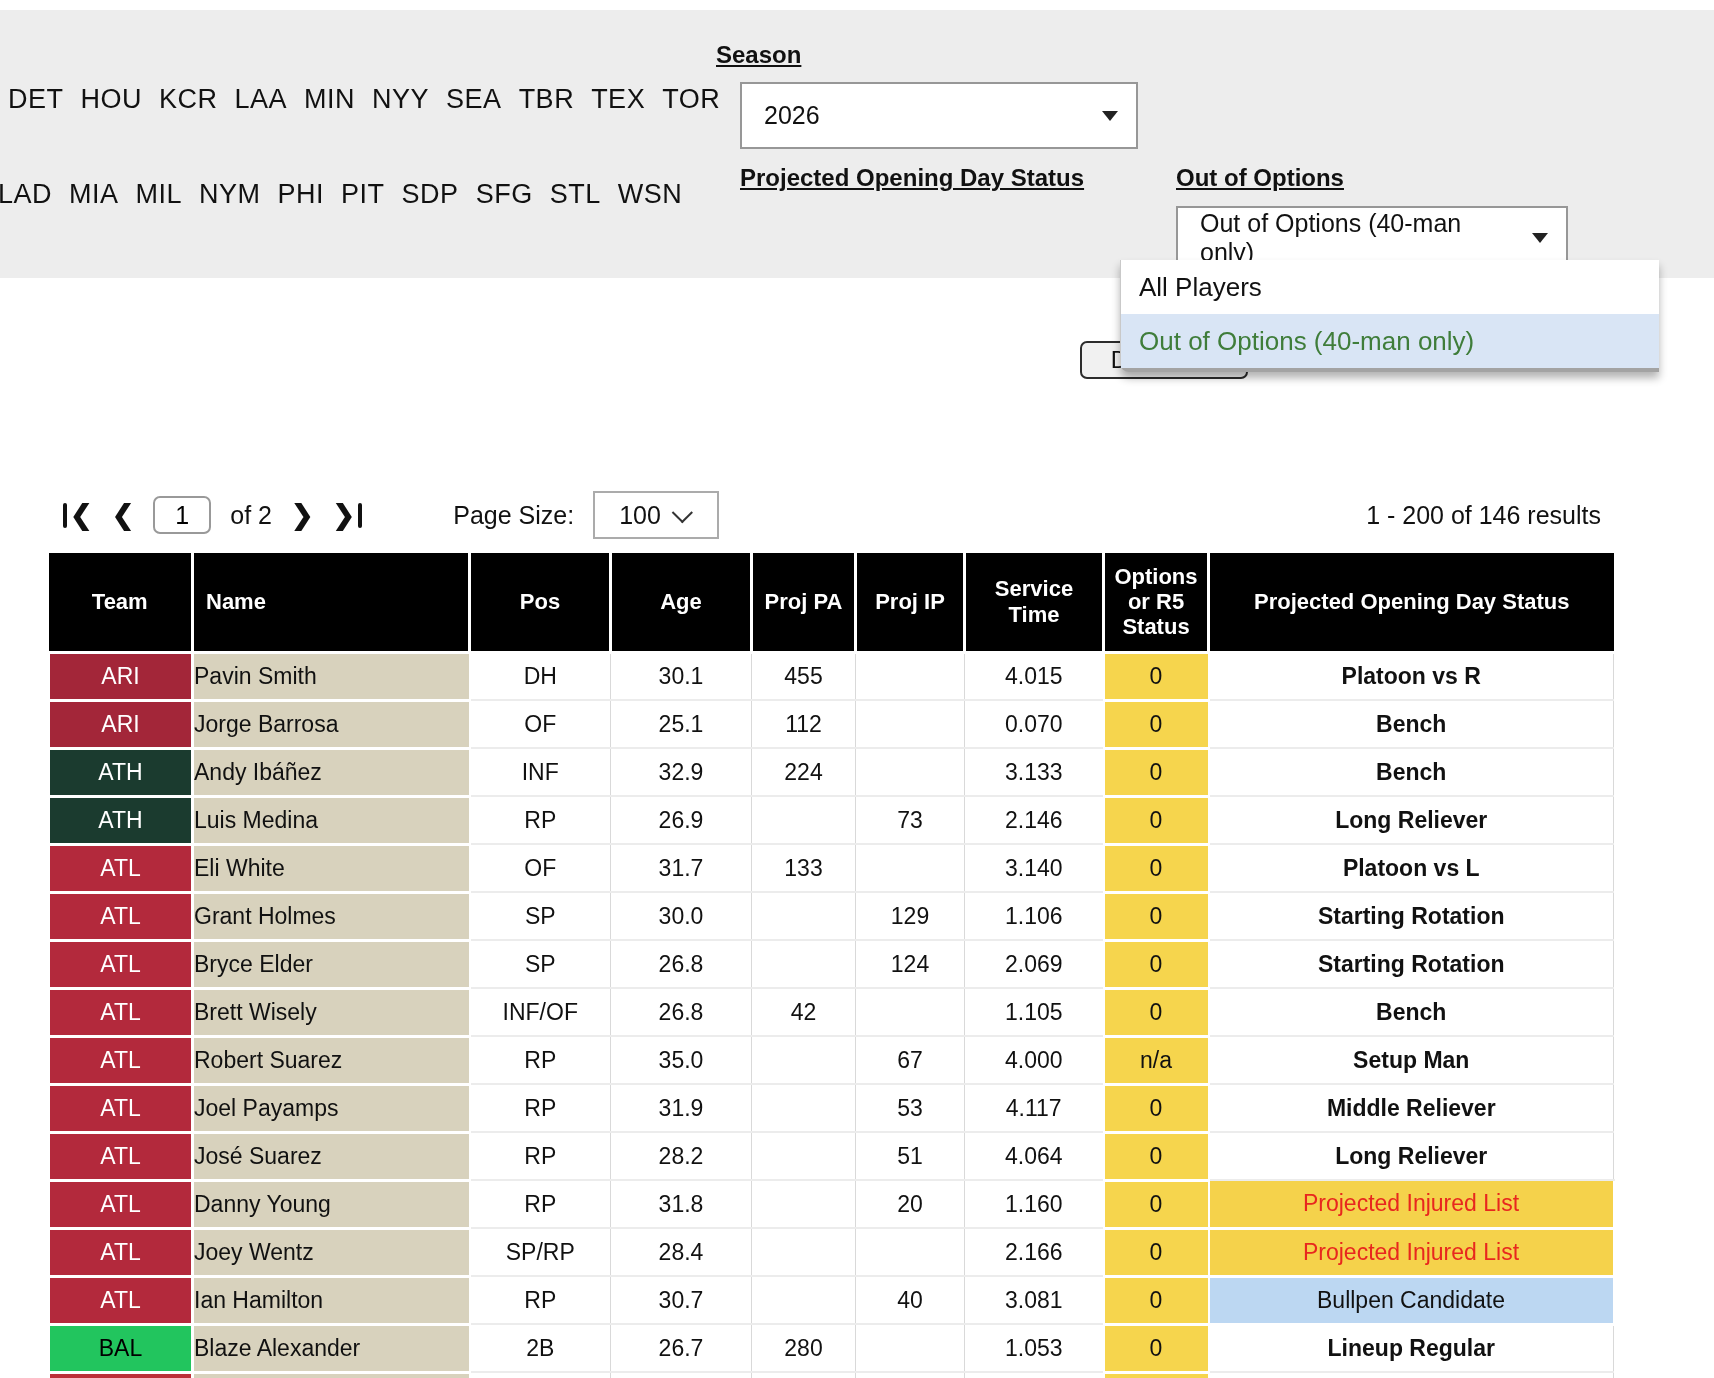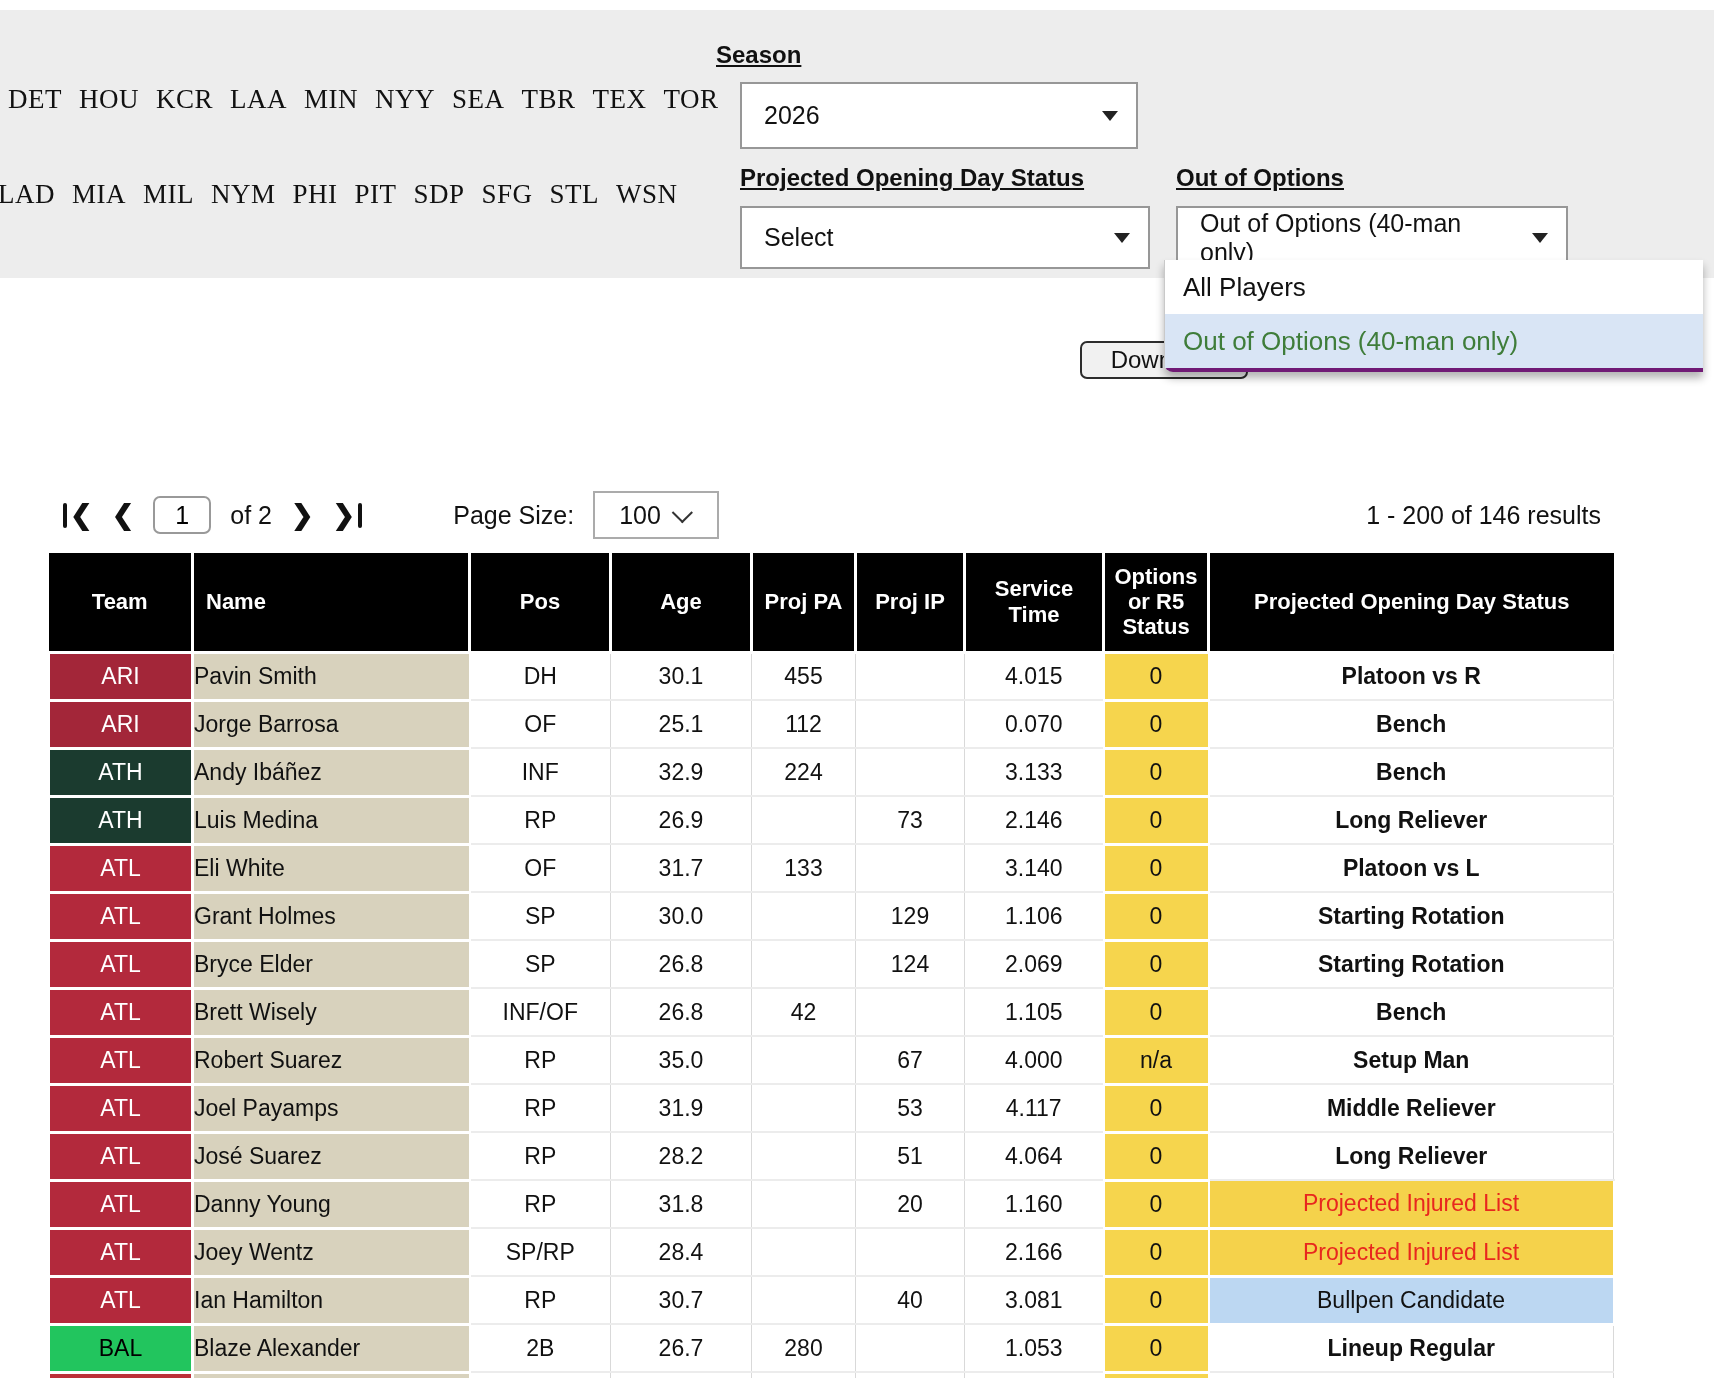--- a/index.html
+++ b/index.html
@@ -3,43 +3,43 @@
 <meta charset="utf-8">
 <style>
   html,body{margin:0;padding:0;background:#fff;font-family:"Liberation Sans",sans-serif;color:#111;}
   .screen{position:relative;width:1714px;height:1378px;overflow:hidden;background:#fff;}
 
   
   .panel{position:absolute;left:0;top:10px;width:1714px;height:268px;background:#EDEDED;}
   .team-nav{position:absolute;display:flex;gap:17px;font-size:27px;letter-spacing:.5px;color:#111;white-space:nowrap;}
   .team-nav-1{left:8px;top:74px;}
   .team-nav-2{left:-2px;top:169px;}
-  .team-link{cursor:pointer;font-family:Liberation Serif, serif;}
+  .team-link{cursor:pointer;}
 
   .flt-label{position:absolute;font-size:24px;font-weight:700;text-decoration:underline;color:#111;}
   .sel{position:absolute;background:#fff;border:2px solid #979797;box-sizing:border-box;
        display:flex;align-items:center;justify-content:space-between;padding:0 18px 0 22px;
        font-size:25px;cursor:pointer;}
   .caret-down{width:0;height:0;border-left:8px solid transparent;border-right:8px solid transparent;
        border-top:10px solid #222;flex:none;margin-left:10px;}
   .sel-season{left:740px;top:72px;width:398px;height:67px;}
   .sel-pods{left:740px;top:196px;width:410px;height:63px;}
   .sel-ooo{left:1176px;top:196px;width:392px;height:63px;}
   .lbl-season{left:716px;top:31px;}
   .lbl-pods{left:740px;top:154px;}
   .lbl-ooo{left:1176px;top:154px;}
 
   
   .dl-btn{position:absolute;left:1080px;top:341px;width:168px;height:38px;box-sizing:border-box;
        background:#F1F1F1;border:2px solid #2c2c2c;border-radius:7px;
        display:flex;align-items:center;justify-content:center;font-size:24px;cursor:pointer;z-index:1;}
 
   
-  .ooo-menu{position:absolute;left:1164px;top:260px;width:538px;z-index:5;background:#fff;
-       border-left:1px solid #c9c9c9;border-bottom:4px solid #701a75;border-bottom-left-radius:9px;
+  .ooo-menu{position:absolute;left:1120px;top:260px;width:538px;z-index:5;background:#fff;
+       border-left:1px solid #c9c9c9;border-bottom:4px solid #a3a3a3;border-bottom-left-radius:9px;
        box-shadow:0 6px 9px rgba(0,0,0,.3);}
   .menu-item{height:54px;display:flex;align-items:center;padding-left:18px;font-size:26px;background:#fff;color:#111;cursor:pointer;}
   .menu-item.selected{background:#D9E5F5;color:#3F7D3A;}
 
   
   .tracker{position:absolute;left:47px;top:423px;width:1563px;height:60px;background:#CACACA;
        display:flex;align-items:center;justify-content:center;font-size:28px;font-weight:600;color:#141414;cursor:pointer;}
   .tracker .tr-caret{font-size:15px;margin-left:14px;padding-top:3px;}
 
   
@@ -105,24 +105,20 @@
         <span class="team-link">WSN</span>
       </div>
 
     <div class="flt-label lbl-season">Season</div>
     <div class="sel sel-season">
       <span>2026</span>
       <span class="caret-down"></span>
     </div>
 
     <div class="flt-label lbl-pods">Projected Opening Day Status</div>
-    <div class="sel sel-pods">
-      <span>Select</span>
-      <span class="caret-down"></span>
-    </div>
 
     <div class="flt-label lbl-ooo">Out of Options</div>
     <div class="sel sel-ooo">
       <span>Out of Options (40-man only)</span>
       <span class="caret-down"></span>
     </div>
   </div>
 
   <div class="dl-btn">Download</div>
 

